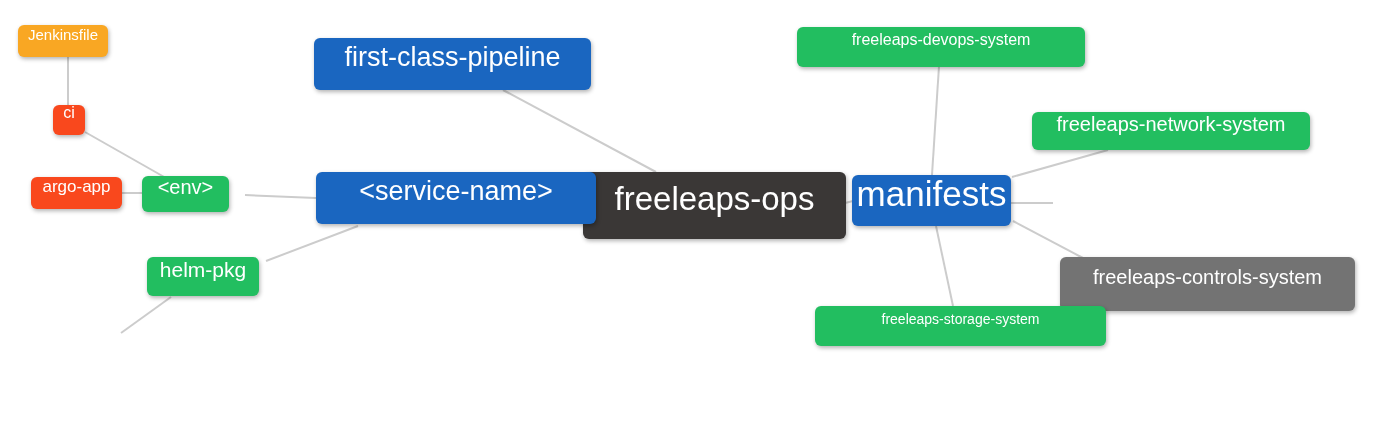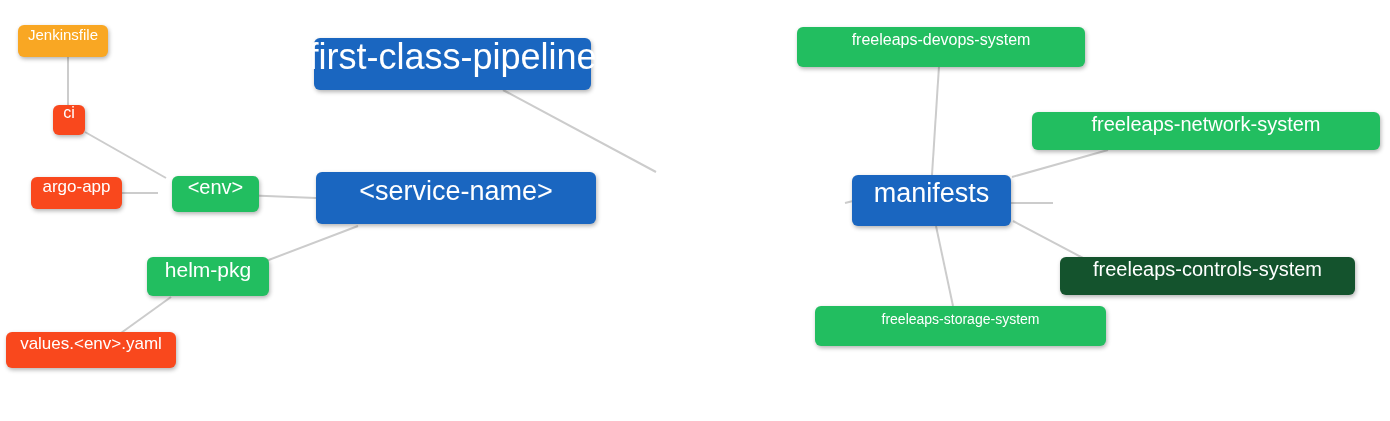--- a/index.html
+++ b/index.html
@@ -49,41 +49,41 @@
       <line x1="565" y1="200" x2="584" y2="203"></line>
       <line x1="845" y1="203" x2="853" y2="201"></line>
       <line x1="932" y1="175" x2="939" y2="66"></line>
       <line x1="1012" y1="177" x2="1108" y2="150"></line>
       <line x1="1011" y1="203" x2="1053" y2="203"></line>
       <line x1="1013" y1="221" x2="1083" y2="258"></line>
       <line x1="936" y1="226" x2="953" y2="306"></line>
     </g>
   </svg>
 
+  <div class="node" style="left: 583px; top: 172px; width: 263px; height: 67px; font-size: 33px; background: rgb(58, 55, 54);">freeleaps-ops</div>
 
-  <div class="node" style="left: 314px; top: 38px; width: 277px; height: 52px; font-size: 36px; background: rgb(26, 102, 192);">first-class-pipeline</div>
+  <div class="node" style="left: 314px; top: 38px; width: 277px; height: 52px; font-size: 27px; background: rgb(26, 102, 192);">first-class-pipeline</div>
 
   <div class="node" style="left: 316px; top: 172px; width: 280px; height: 52px; font-size: 27px; background: rgb(26, 102, 192);">&lt;service-name&gt;</div>
 
-  <div class="node" style="left: 852px; top: 175px; width: 159px; height: 51px; font-size: 27px; background: rgb(26, 102, 192);">manifests</div>
+  <div class="node" style="left: 852px; top: 175px; width: 159px; height: 51px; font-size: 35px; background: rgb(26, 102, 192);">manifests</div>
 
-  <div class="node" style="left: 172px; top: 176px; width: 87px; height: 36px; font-size: 20px; background: rgb(34, 190, 96);">&lt;env&gt;</div>
+  <div class="node" style="left: 142px; top: 176px; width: 87px; height: 36px; font-size: 20px; background: rgb(34, 190, 96);">&lt;env&gt;</div>
 
-  <div class="node" style="left: 147px; top: 257px; width: 122px; height: 39px; font-size: 21px; background: rgb(34, 190, 96);">helm-pkg</div>
+  <div class="node" style="left: 147px; top: 257px; width: 112px; height: 39px; font-size: 21px; background: rgb(34, 190, 96);">helm-pkg</div>
 
   <div class="node" style="left: 53px; top: 105px; width: 32px; height: 30px; font-size: 16px; background: rgb(249, 72, 29); text-align: right;">ci</div>
 
   <div class="node" style="left: 31px; top: 177px; width: 91px; height: 32px; font-size: 17px; background: rgb(249, 72, 29); text-align: right;">argo-app</div>
 
   <div class="node" style="left: 18px; top: 25px; width: 90px; height: 32px; font-size: 15px; background: rgb(249, 167, 35);">Jenkinsfile</div>
 
-  <div class="node" style="left: 6px; top: 332px; width: 170px; height: 36px; font-size: 17px; background: rgb(249, 72, 29);">values.&lt;env&gt;.yaml</div>
 
   <div class="node" style="left: 797px; top: 27px; width: 288px; height: 40px; font-size: 16px; background: rgb(34, 190, 96);">freeleaps-devops-system</div>
 
-  <div class="node" style="left: 1032px; top: 112px; width: 348px; height: 38px; font-size: 20px; background: rgb(34, 190, 96);">freeleaps-network-system</div>
+  <div class="node" style="left: 1032px; top: 112px; width: 278px; height: 38px; font-size: 20px; background: rgb(34, 190, 96);">freeleaps-network-system</div>
 
 
-  <div class="node" style="left: 1060px; top: 257px; width: 295px; height: 38px; font-size: 20px; background: #14532d;">freeleaps-controls-system</div>
+  <div class="node" style="left: 1060px; top: 257px; width: 295px; height: 54px; font-size: 20px; background: #737373;">freeleaps-controls-system</div>
 
   <div class="node" style="left: 815px; top: 306px; width: 291px; height: 40px; font-size: 14px; background: rgb(34, 190, 96);">freeleaps-storage-system</div>
 
 </div>
 
 </body></html>

